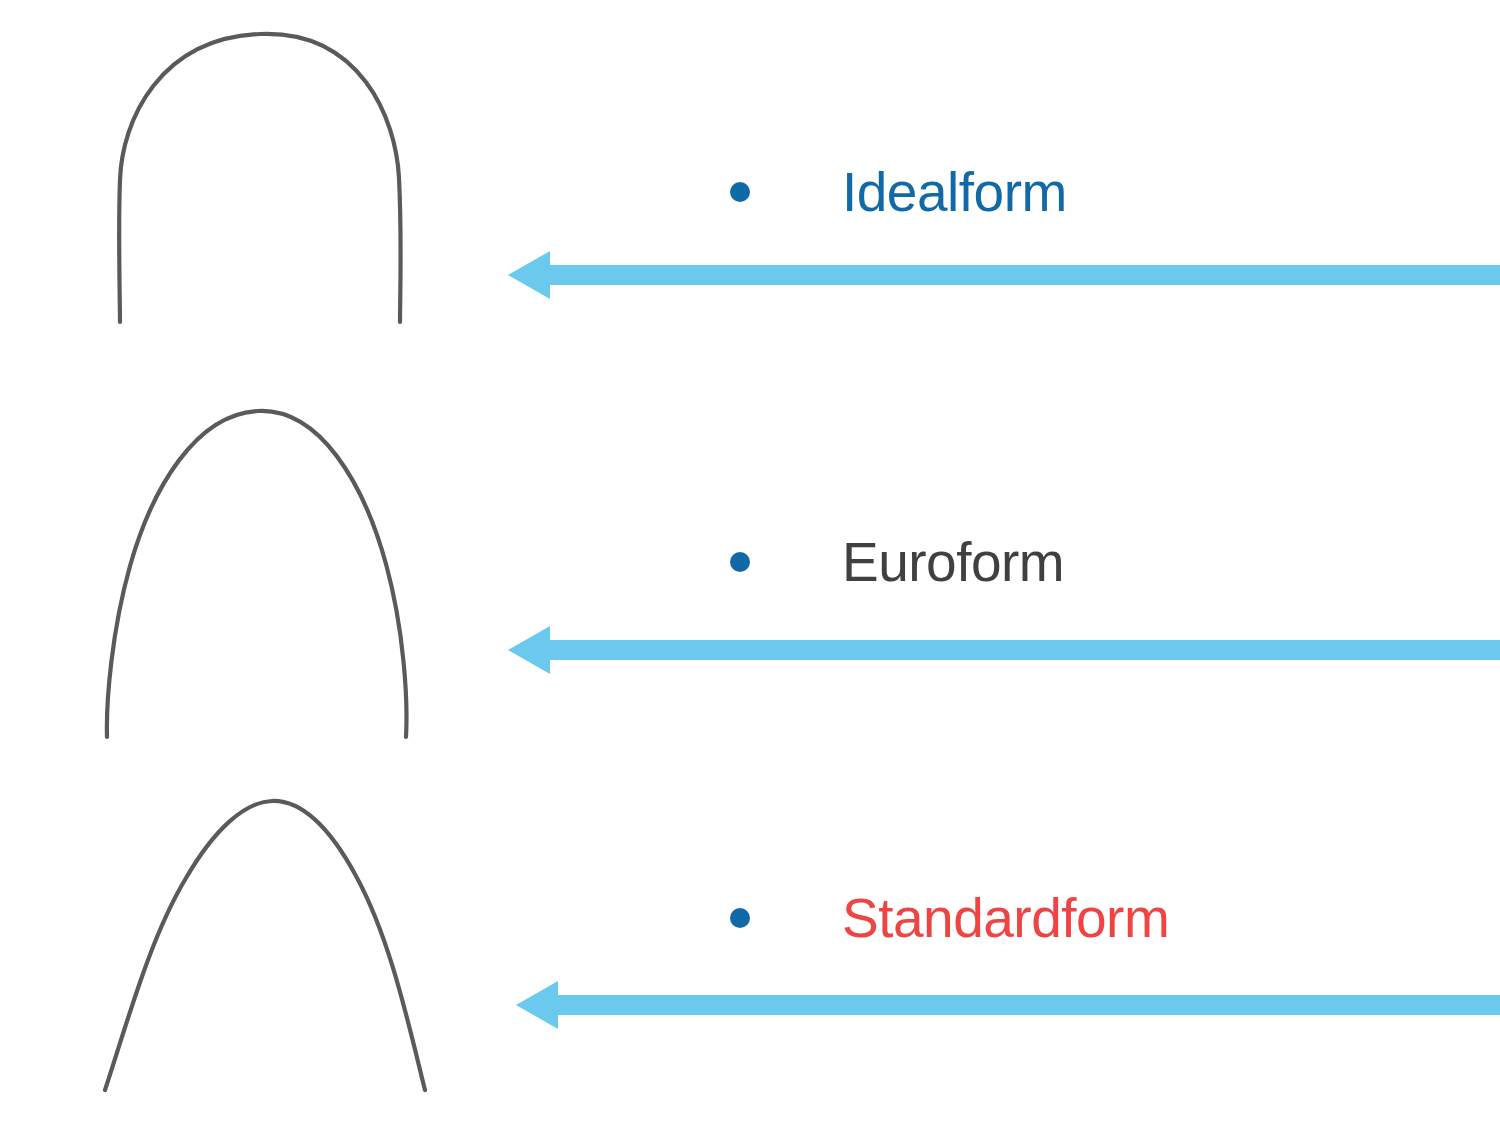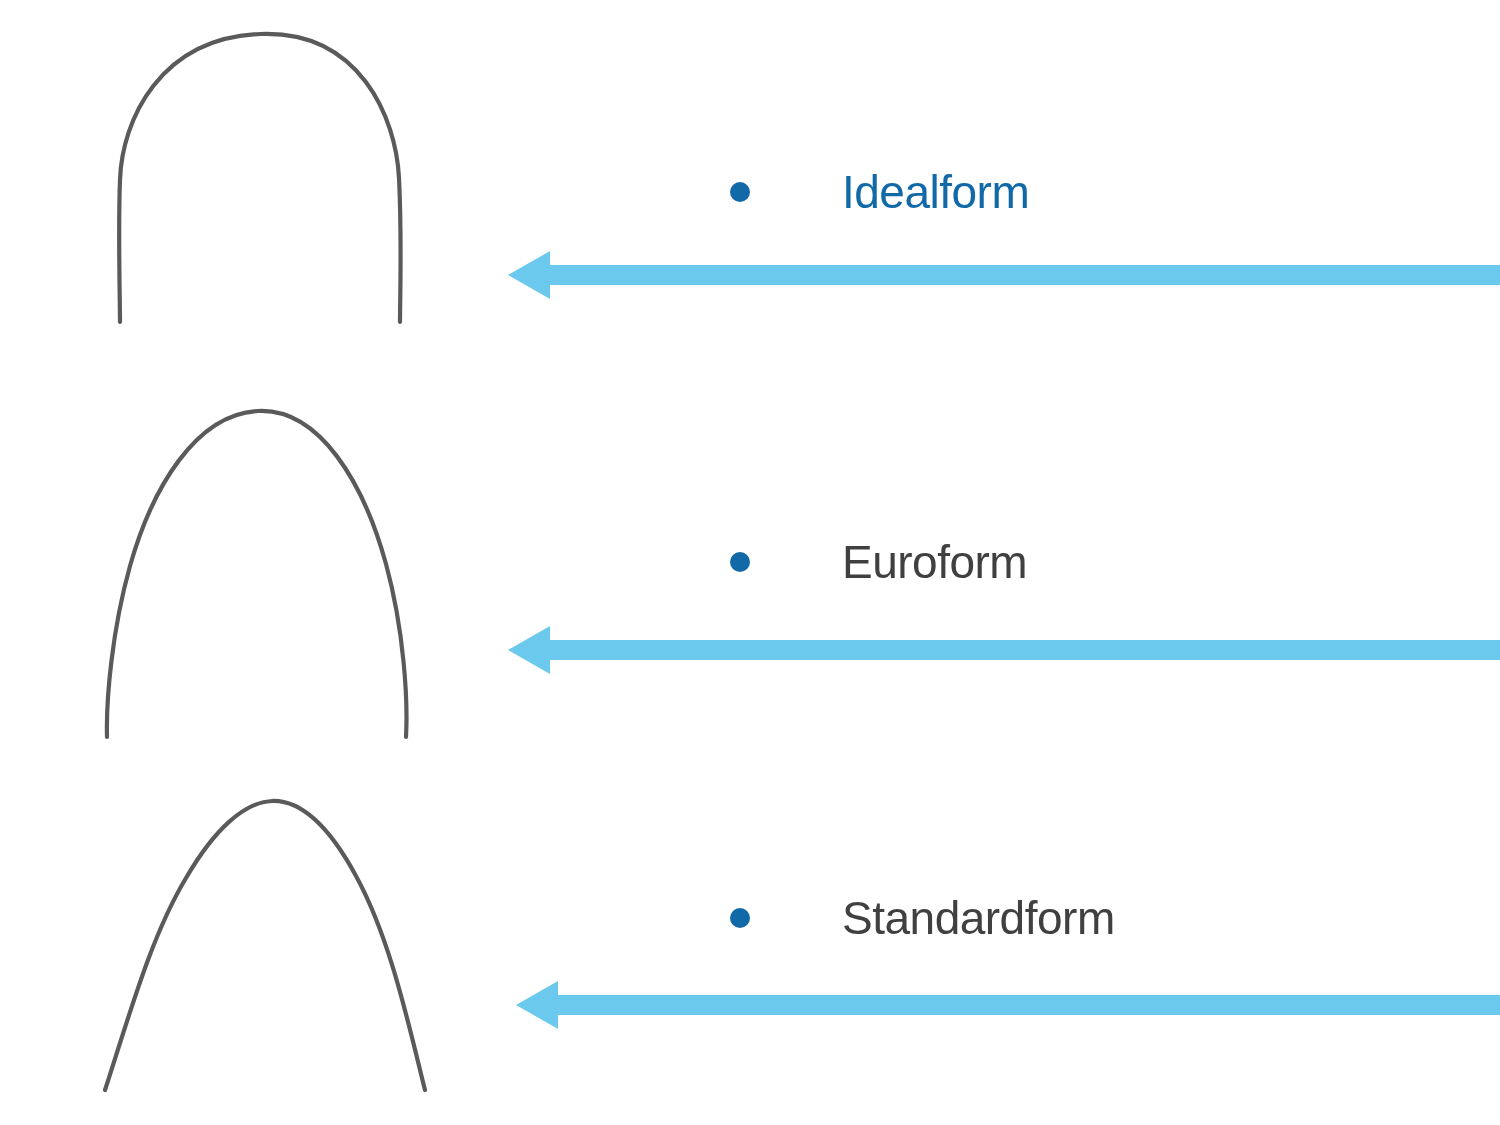--- a/index.html
+++ b/index.html
@@ -50,21 +50,21 @@
   .bullet-dot {
     width: 20px;
     height: 20px;
     border-radius: 50%;
     background: #1169a8;
     flex: 0 0 auto;
     margin-right: 92px;
   }
   .label-text {
     color: #1169a8;
-    font-size: 46px;
+    font-size: 55px;
     line-height: 1;
     font-weight: 400;
     letter-spacing: -0.5px;
     white-space: nowrap;
   }
 
   
   .arrow {
     position: absolute;
     left: 508px;
@@ -117,21 +117,21 @@
     <span class="label-text" style="color: rgb(17, 105, 168);">Idealform</span>
   </div>
 
   <div class="label-row" id="label-row-1">
     <span class="bullet-dot" style="background: rgb(17, 105, 168);"></span>
     <span class="label-text" style="color: #404040;">Euroform</span>
   </div>
 
   <div class="label-row" id="label-row-2">
     <span class="bullet-dot" style="background: rgb(17, 105, 168);"></span>
-    <span class="label-text" style="color: #404040;">Standardform</span>
+    <span class="label-text" style="color: #ef4444;">Standardform</span>
   </div>
 
   <div class="arrow" id="arrow-row-0">
     <svg viewBox="0 0 992 52" preserveAspectRatio="none">
       <path d="M0,26 L42,2 L42,16 L992,16 L992,36 L42,36 L42,50 Z" fill="#6bc9ed"></path>
     </svg>
   </div>
 
   <div class="arrow" id="arrow-row-1">
     <svg viewBox="0 0 992 52" preserveAspectRatio="none">

